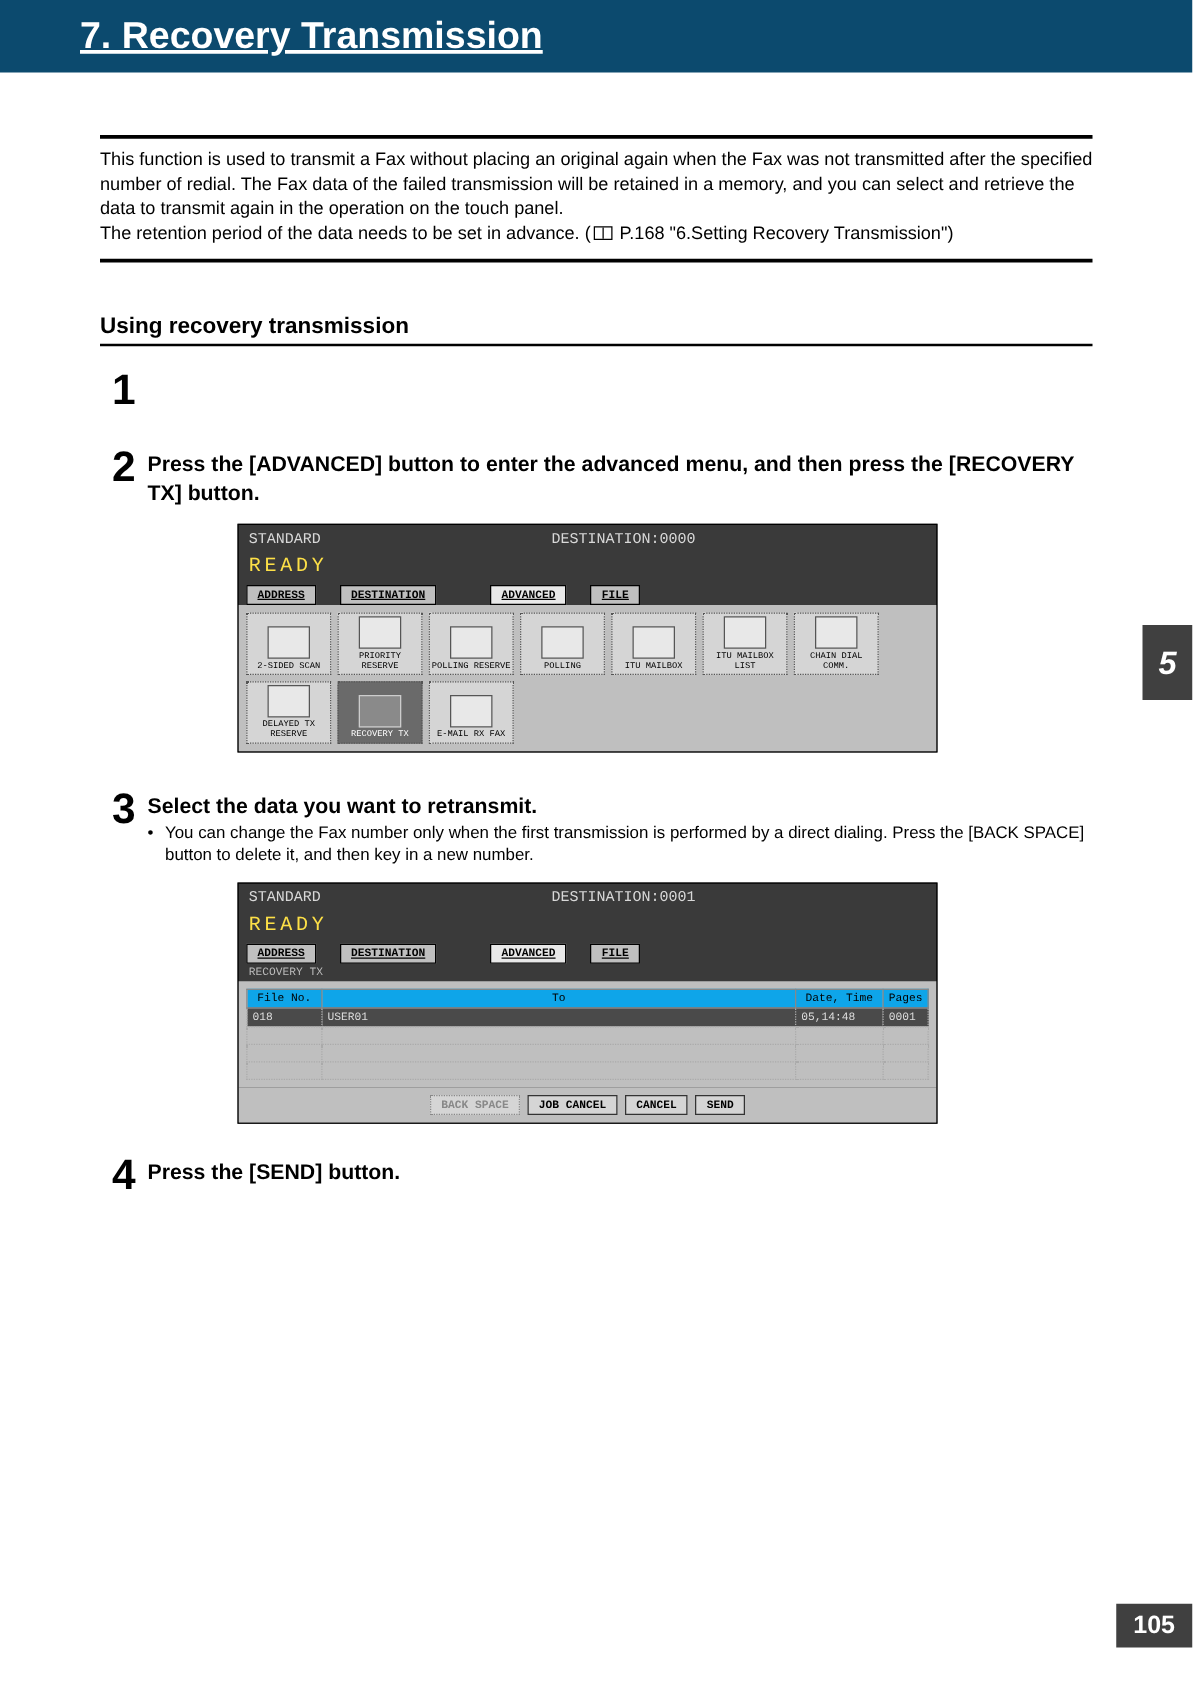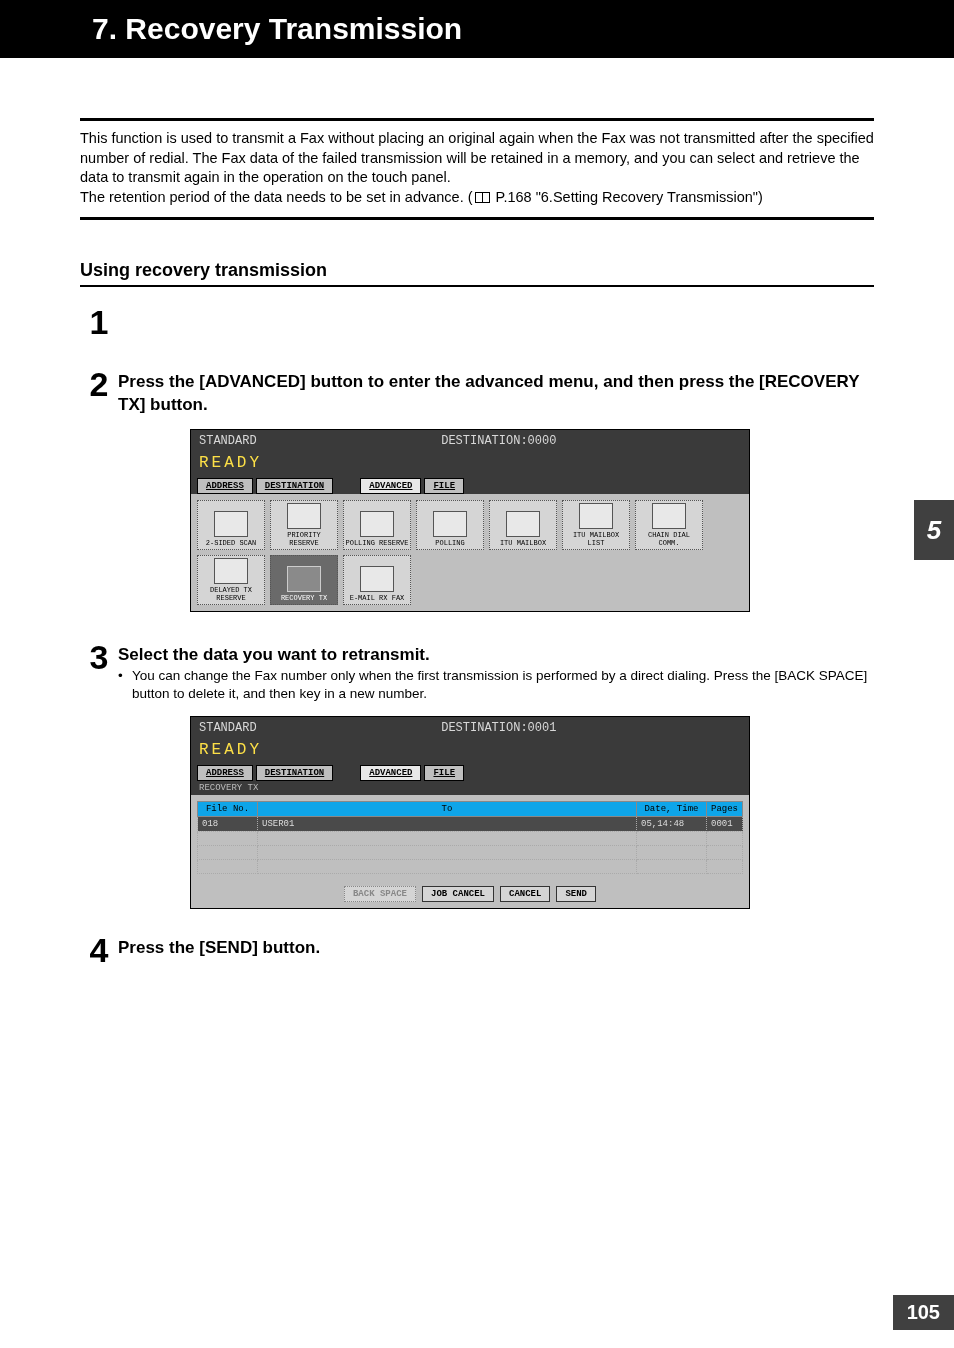--- a/index.html
+++ b/index.html
@@ -5,34 +5,35 @@
   * { box-sizing: border-box; margin: 0; padding: 0; }
   body {
     font-family: Arial, Helvetica, sans-serif;
     width: 954px;
     height: 1348px;
     background: #fff;
     position: relative;
     color: #000;
   }
   .header-bar {
-    background: #000000;
+    background: #0c4a6e;
     color: #fff;
-    padding: 12px 0 12px 42px;
+    padding: 12px 0 12px 14px;
     width: 100%;
+    text-decoration: underline;
   }
   .header-bar h1 {
     font-size: 30px;
     font-weight: bold;
     margin-left: 50px;
   }
   .content {
     padding: 30px 80px 0 80px;
   }
-  .intro-block { margin-top: 30px; }
+  .intro-block { margin-top: 20px; }
   .intro-block .hr-thick { border-top: 3px solid #000; margin-bottom: 8px; }
   .intro-block p { font-size: 14.5px; line-height: 1.35; }
   .intro-block .hr-thick-bottom { border-top: 3px solid #000; margin-top: 10px; }
   .book-icon {
     display: inline-block;
     width: 15px; height: 11px;
     border: 1px solid #000;
     position: relative;
     vertical-align: middle;
     margin: 0 2px;
@@ -77,21 +78,21 @@
     display: flex;
     align-items: center;
     justify-content: center;
     font-size: 26px;
     font-weight: bold;
     font-style: italic;
   }
   .page-num {
     position: absolute;
     right: 0;
-    bottom: 18px;
+    bottom: 30px;
     background: #404040;
     color: #fff;
     padding: 6px 14px;
     font-size: 20px;
     font-weight: bold;
   }
 
   
   .lcd {
     background: #3a3a3a;
@@ -103,21 +104,21 @@
   }
   .lcd .lcd-top {
     padding: 4px 8px 6px 8px;
     font-size: 12px;
     display:flex; justify-content: space-between;
   }
   .lcd .ready{
     font-size:16px; letter-spacing:3px; padding:0 8px 6px 8px; color:#fde047;
   }
   .lcd .tabs {
-    display: flex; gap:3px; padding: 0 6px;
+    display: flex; gap:19px; padding: 0 6px;
   }
   .lcd .tab {
     background: #bfbfbf;
     color:#000;
     font-size:9px; font-weight:bold;
     padding:2px 8px;
     border:1px solid #000;
     text-decoration: underline;
   }
   .lcd .tab.active { background: #e8e8e8; margin-left: 24px; }

